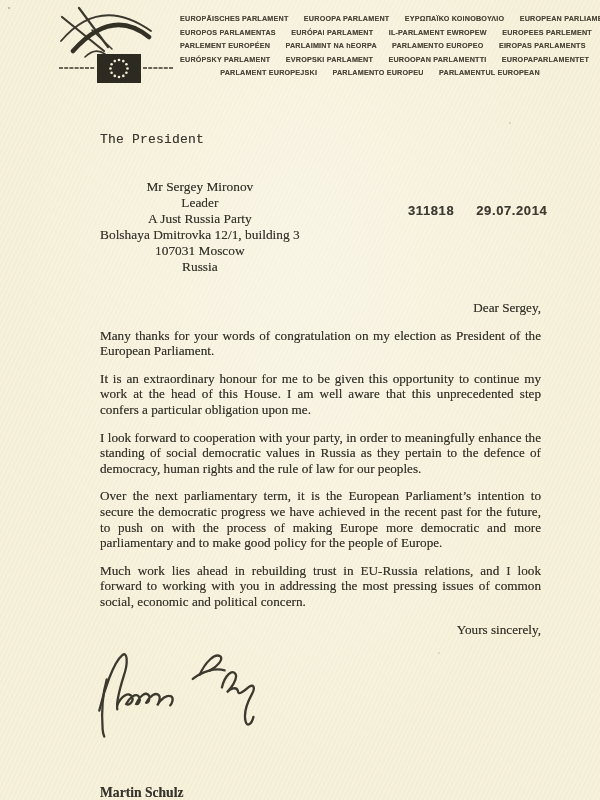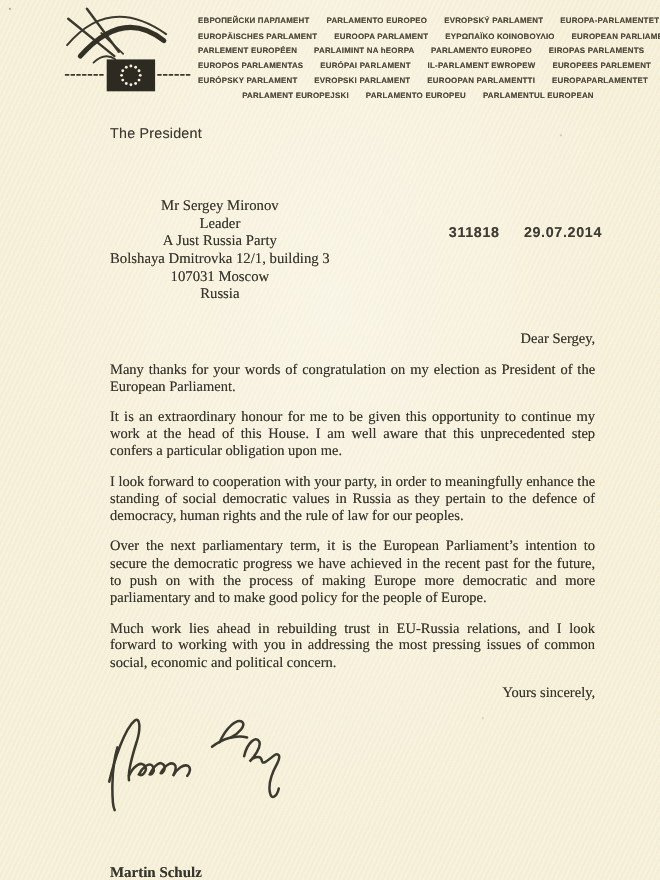--- a/index.html
+++ b/index.html
@@ -26,22 +26,22 @@
     font-family: "Liberation Sans", sans-serif;
     font-weight: bold;
     font-size: 7.2px;
     line-height: 13.6px;
     letter-spacing: 0.2px;
     color: #4c473a;
   }
   .lang-line { white-space: pre; text-shadow: 0 0 0.5px rgba(76,71,58,0.55); }
 
   .sender-title {
-    position: absolute; left: 100px; top: 113px;
-    font-family: Liberation Sans, sans-serif;
+    position: absolute; left: 100px; top: 132px;
+    font-family: Liberation Mono, monospace;
     font-size: 13px; letter-spacing: 0.2px; color: #3b3931;
     text-shadow: 0 0 0.4px rgba(59,57,49,0.5);
   }
 
   .recipient {
     position: absolute; left: 100px; top: 179px;
     font-size: 13.4px; line-height: 16px;
     text-shadow: 0 0 0.4px rgba(54,52,44,0.55);
     text-align: center;
   }
@@ -105,24 +105,23 @@
       <circle cx="61" cy="73" r="1.3"></circle>
         <circle cx="56.8" cy="71.9" r="1.3"></circle>
       <circle cx="53.6" cy="68.8" r="1.3"></circle>
         <circle cx="52.5" cy="64.5" r="1.3"></circle>
       <circle cx="53.6" cy="60.3" r="1.3"></circle>
         <circle cx="56.8" cy="57.1" r="1.3"></circle>
     </g>
   </svg>
 
   <div class="lang-block">
-    <div class="lang-line">ЕВРОПЕЙСКИ ПАРЛАМЕНТ       PARLAMENTO EUROPEO       EVROPSKÝ PARLAMENT       EUROPA-PARLAMENTET</div>
     <div class="lang-line">EUROPÄISCHES PARLAMENT       EUROOPA PARLAMENT       ΕΥΡΩΠΑΪΚΟ ΚΟΙΝΟΒΟΥΛΙΟ       EUROPEAN PARLIAMENT</div>
+    <div class="lang-line">EUROPOS PARLAMENTAS       EURÓPAI PARLAMENT       IL-PARLAMENT EWROPEW       EUROPEES PARLEMENT</div>
     <div class="lang-line">PARLEMENT EUROPÉEN       PARLAIMINT NA hEORPA       PARLAMENTO EUROPEO       EIROPAS PARLAMENTS</div>
-    <div class="lang-line">EUROPOS PARLAMENTAS       EURÓPAI PARLAMENT       IL-PARLAMENT EWROPEW       EUROPEES PARLEMENT</div>
     <div class="lang-line">EURÓPSKY PARLAMENT       EVROPSKI PARLAMENT       EUROOPAN PARLAMENTTI       EUROPAPARLAMENTET</div>
     <div class="lang-line">PARLAMENT EUROPEJSKI       PARLAMENTO EUROPEU       PARLAMENTUL EUROPEAN</div>
   </div>
 
   <div class="sender-title">The President</div>
 
   <div class="recipient">
     <div>Mr Sergey Mironov</div>
     <div>Leader</div>
     <div>A Just Russia Party</div>

